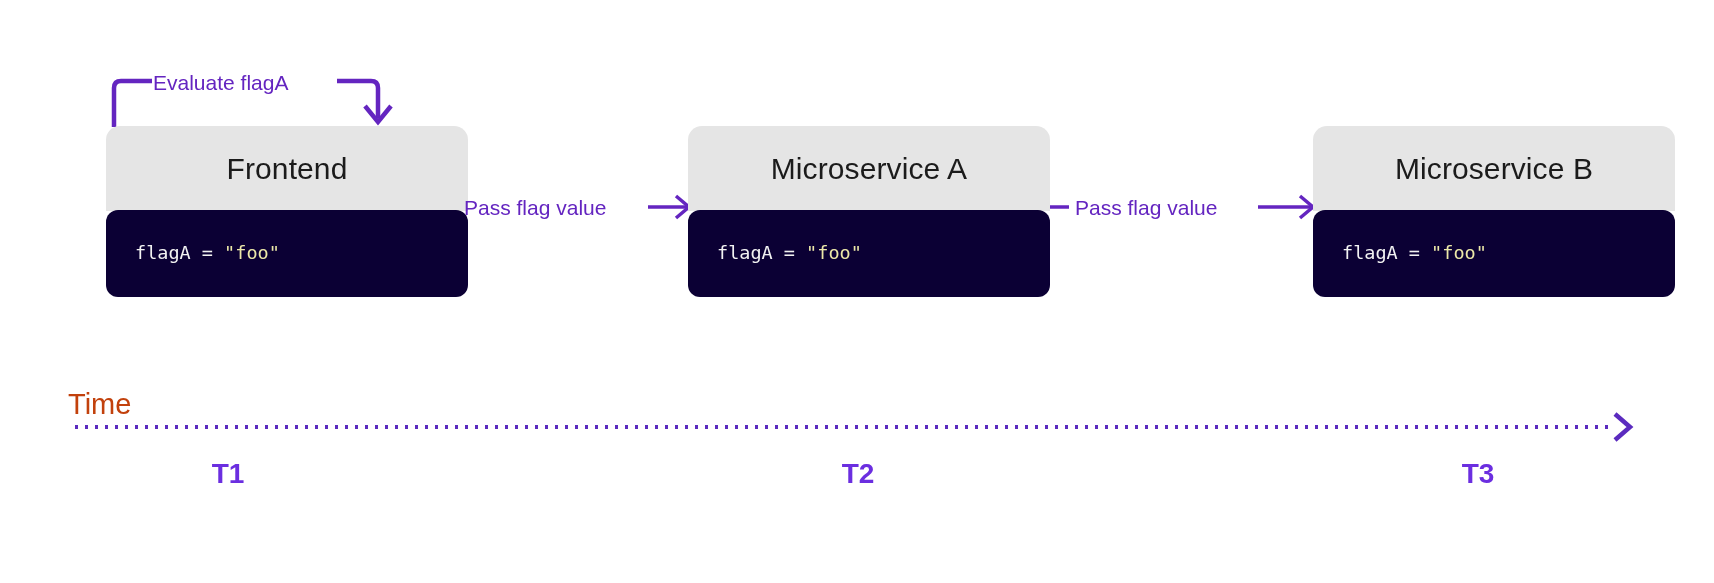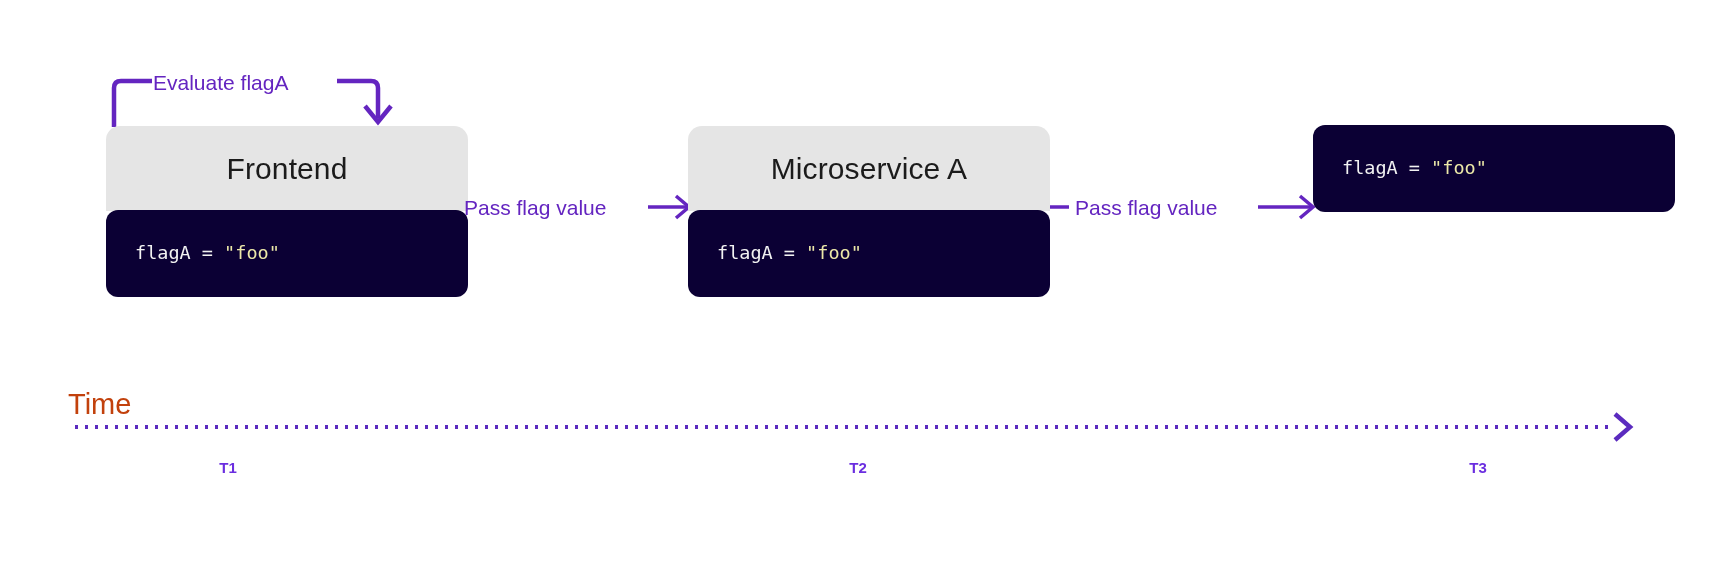--- a/index.html
+++ b/index.html
@@ -85,21 +85,21 @@
     white-space: nowrap;
   }
   #label-evaluate { left: 153px; top: 72px;  font-size: 21px; }
   #label-pass-1   { left: 464px; top: 197px; font-size: 21px; }
   #label-pass-2   { left: 1075px;top: 197px; font-size: 21px; }
 
   #label-time { left: 68px; top: 390px; font-size: 29px; color: #c2410c; }
 
   .tick-label {
     position: absolute;
-    font-size: 15px;
+    font-size: 28px;
     font-weight: bold;
     color: #6b2ee0;
     line-height: 1;
     transform: translateX(-50%);
     white-space: nowrap;
   }
   #tick-t1 { left: 228px;  top: 460px; }
   #tick-t2 { left: 858px;  top: 460px; }
   #tick-t3 { left: 1478px; top: 460px; }
 </style>
@@ -146,20 +146,23 @@
   <div class="node" id="node-ms-a">
     <div class="node-header">
       <span class="node-title">Microservice A</span>
     </div>
     <div class="node-code">
       <span class="code-text"><span>flagA = </span><span class="str">"foo"</span></span>
     </div>
   </div>
 
   <div class="node" id="node-ms-b">
+    <div class="node-header">
+      <span class="node-title">Microservice B</span>
+    </div>
     <div class="node-code">
       <span class="code-text"><span>flagA = </span><span class="str">"foo"</span></span>
     </div>
   </div>
 
   <div class="lbl" id="label-evaluate">Evaluate flagA</div>
   <div class="lbl" id="label-pass-1">Pass flag value</div>
   <div class="lbl" id="label-pass-2">Pass flag value</div>
 
   <div class="lbl" id="label-time">Time</div>

